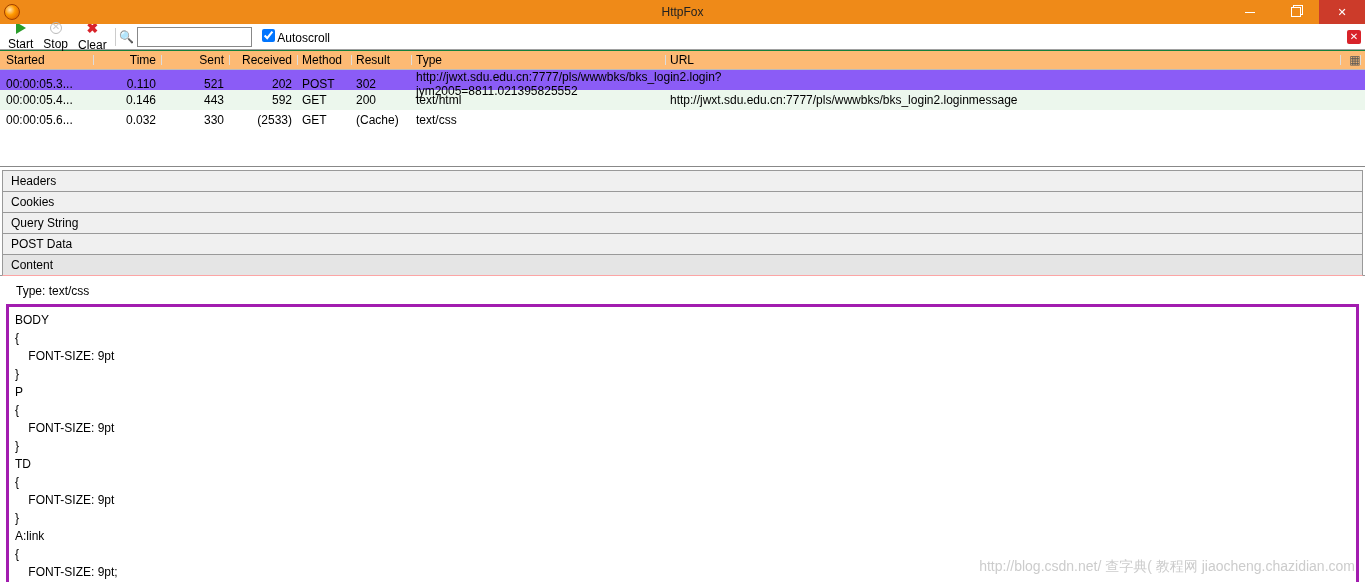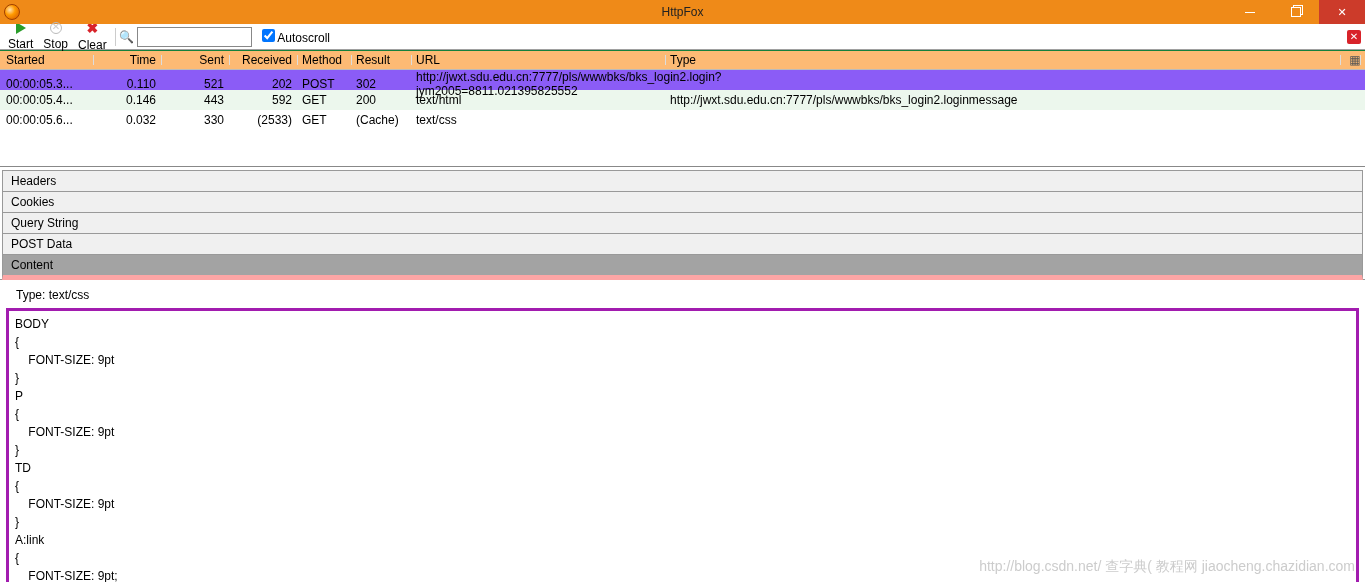--- a/index.html
+++ b/index.html
@@ -34,21 +34,21 @@
 .grid-header > div::after { content: ""; position: absolute; right: 4px; top: 2px; bottom: 2px; width: 1px; background: #ddd; }
 .grid-header .cfg { color: #555; text-align: center; cursor: pointer; }
 .num { text-align: right; padding-right: 10px; }
 .grid-row { font-size: 12px; }
 .grid-row.sel { background: #8b5cf6; }
 .grid-row.r1 { background: #ecf7ed; }
 .blank-row { height: 36px; }
 
 .tabs { display: flex; padding: 2px 2px 0 2px; background: #fff; border-bottom: 1px solid #999; flex-direction: column; }
 .tab { padding: 3px 8px; border: 1px solid #999; border-bottom: none; margin-right: 0px; background: #f0f0f0; position: relative; top: 1px; cursor: pointer; }
-.tab.active { background: #a3a3a3; border-bottom: 5px solid #fca5a5; }
+.tab.active { background: #e5e5e5; border-bottom: 1px solid #fca5a5; }
 
 .content-area { padding: 6px 6px 0 6px; height: calc(582px - 24px - 26px - 20px - 60px - 36px - 24px); display: flex; flex-direction: column; }
 .type-line { padding: 2px 6px 6px 10px; }
 .code-box { flex: 1; border: 3px solid #a21caf; margin: 0 0 2px 0; overflow-y: scroll; padding: 4px 6px; font-family: "Segoe UI", sans-serif; font-size: 12px; line-height: 1.5; white-space: pre; }
 
 .watermark { position: fixed; right: 10px; bottom: 6px; color: #ccc; font-size: 14px; font-family: Arial; pointer-events: none; }
 
 ::-webkit-scrollbar { width: 16px; }
 ::-webkit-scrollbar-track { background: #f0f0f0; }
 ::-webkit-scrollbar-thumb { background: #c8c8c8; border: 1px solid #aaa; }
@@ -90,22 +90,22 @@
 </div>
 
 <div class="grid-wrap">
   <div class="grid-header">
     <div>Started</div>
     <div class="num">Time</div>
     <div class="num">Sent</div>
     <div class="num">Received</div>
     <div>Method</div>
     <div>Result</div>
+    <div>Type</div>
     <div>URL</div>
-    <div>Type</div>
     <div class="cfg">▦</div>
   </div>
 
   <div class="grid-row sel">
     <div>00:00:05.3...</div>
     <div class="num">0.110</div>
     <div class="num">521</div>
     <div class="num">202</div>
     <div>POST</div>
     <div>302</div>

